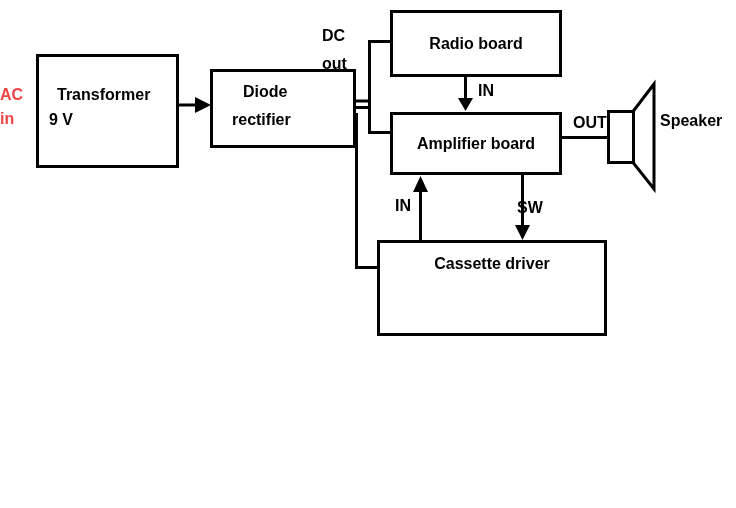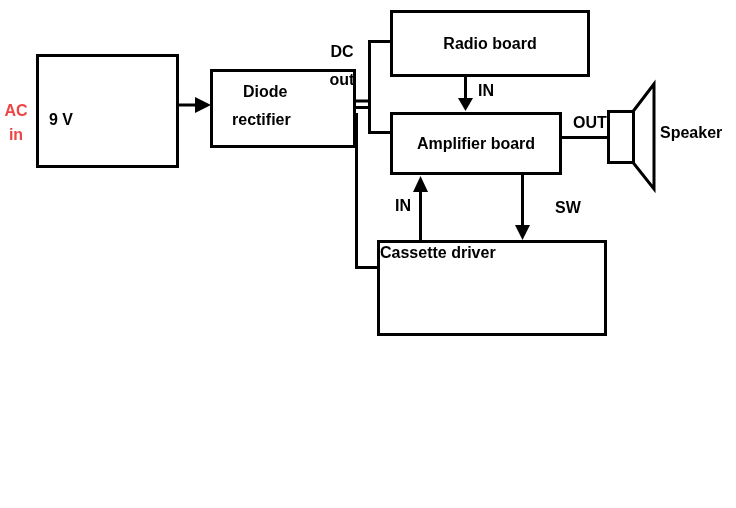--- a/index.html
+++ b/index.html
@@ -15,27 +15,27 @@
     overflow: hidden;
   }
   .block {
     position: absolute;
     border: 3px solid #000000;
     background: #ffffff;
     font-size: 16px;
   }
   .block .bline { position: absolute; white-space: nowrap; }
   .centered { display: flex; align-items: center; justify-content: center; }
-  .toptext { padding-top: 1px; }
+  .toptext { text-align: center; padding-top: 12px; }
   .lbl {
     position: absolute;
     font-size: 16px;
     white-space: nowrap;
   }
-  .lbl.stacked { text-align: center; margin-top: 16px; }
+  .lbl.stacked { text-align: left; }
   .red { color: #ef4444; }
   .wires { position: absolute; left: 0; top: 0; pointer-events: none; }
 </style>
 </head>
 <body>
 
 <div class="canvas">
 
   <svg class="wires" width="736" height="508" viewBox="0 0 736 508">
 
@@ -64,29 +64,30 @@
     <polygon points="420.5,176 413,192 428,192" fill="#000"></polygon>
 
     <line x1="522.5" y1="175" x2="522.5" y2="226" stroke="#000" stroke-width="3"></line>
     <polygon points="522.5,240 515,225 530,225" fill="#000"></polygon>
 
     <polygon points="633,111.5 654,84 654,189 633,162.5" fill="#ffffff" stroke="#000" stroke-width="3"></polygon>
     <rect x="608.5" y="111.5" width="25" height="51" fill="#ffffff" stroke="#000" stroke-width="3"></rect>
   </svg>
 
   <div class="block" style="left:36px; top:54px; width:143px; height:114px;">
+    <div class="bline" style="left:18px; top:29px;">Transformer</div>
     <div class="bline" style="left:10px; top:54px;">9 V</div>
   </div>
 
   <div class="block" style="left:210px; top:69px; width:146px; height:79px;">
     <div class="bline" style="left:30px; top:11px;">Diode</div>
     <div class="bline" style="left:19px; top:39px;">rectifier</div>
   </div>
 
-  <div class="block centered" style="left:390px; top:10px; width:200px; height:67px;">
+  <div class="block centered" style="left:390px; top:10px; width:172px; height:67px;">
     <span>Radio board</span>
   </div>
 
   <div class="block centered" style="left:390px; top:112px; width:172px; height:63px;">
     <span>Amplifier board</span>
   </div>
 
   <div class="block toptext" style="left:377px; top:240px; width:230px; height:96px;">
     <span>Cassette driver</span>
   </div>
@@ -98,19 +99,19 @@
 
   <div class="lbl stacked" style="left:322px; top:22px; width:40px; line-height:28px;">
     <div>DC</div>
     <div>out</div>
   </div>
 
   <div class="lbl" style="left:478px; top:82px;">IN</div>
 
   <div class="lbl" style="left:573px; top:114px;">OUT</div>
 
-  <div class="lbl" style="left:660px; top:124px;">Speaker</div>
+  <div class="lbl" style="left:660px; top:112px;">Speaker</div>
 
   <div class="lbl" style="left:395px; top:197px;">IN</div>
 
-  <div class="lbl" style="left:555px; top:199px;text-align:right;">SW</div>
+  <div class="lbl" style="left:517px; top:199px;text-align:right;">SW</div>
 
 </div>
 
 </body></html>

